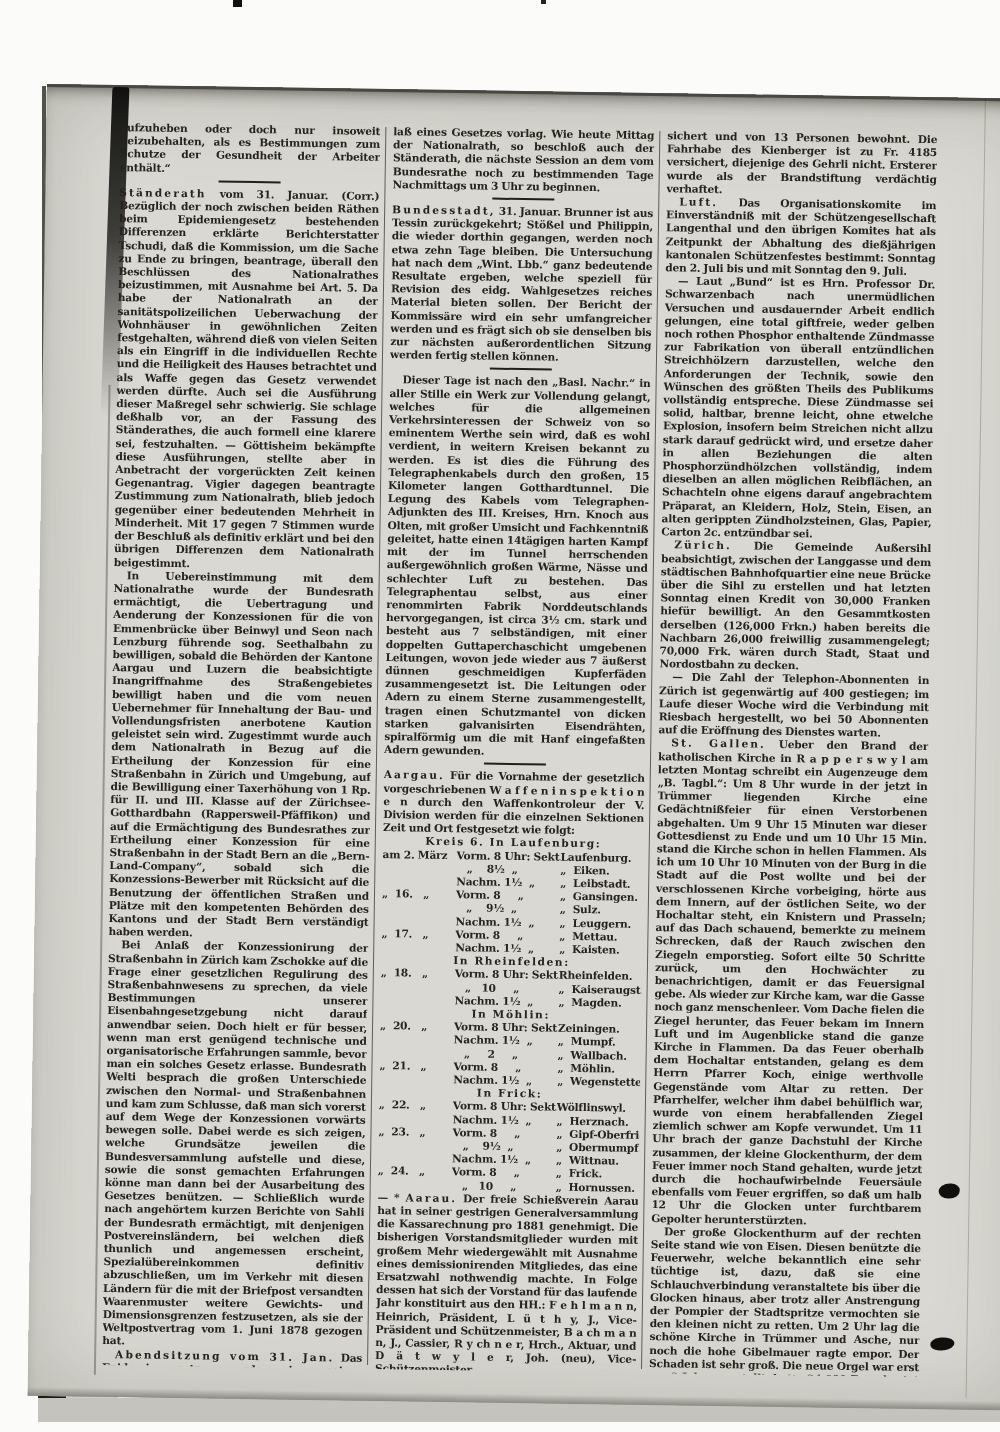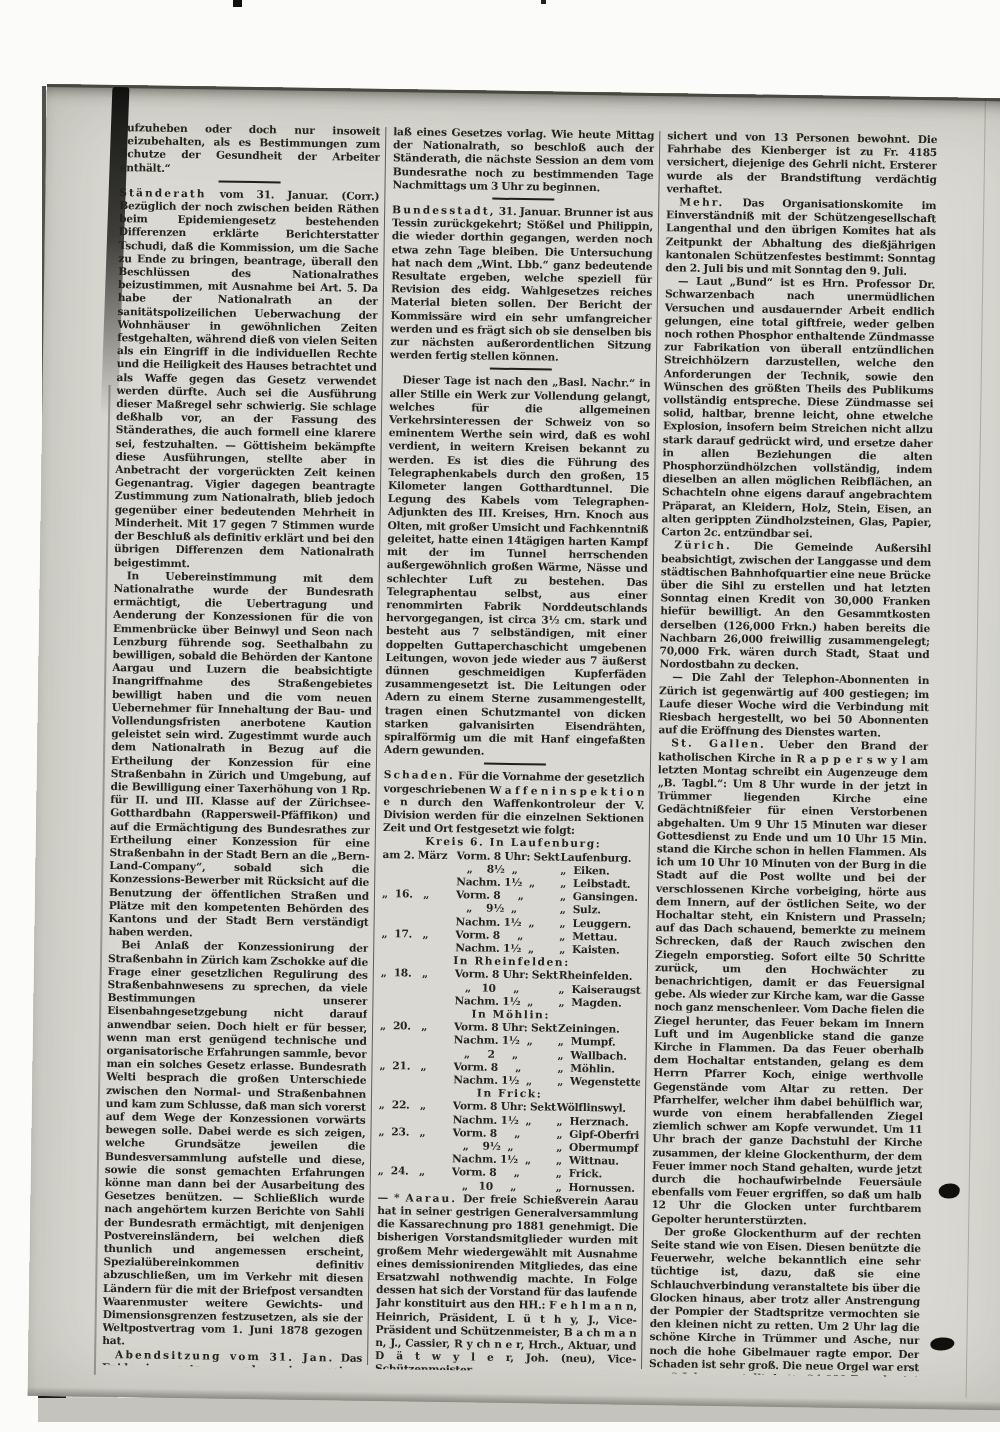--- a/index.html
+++ b/index.html
@@ -91,21 +91,21 @@
       <p class="para indent">Bei Anlaß der Konzessionirung der Straßenbahn in Zürich kam Zschokke auf die Frage einer gesetzlichen Regulirung des Straßenbahnwesens zu sprechen, da viele Bestimmungen unserer Eisenbahngesetzgebung nicht darauf anwendbar seien. Doch hielt er für besser, wenn man erst genügend technische und organisatorische Erfahrungen sammle, bevor man ein solches Gesetz erlasse. Bundesrath Welti besprach die großen Unterschiede zwischen den Normal- und Straßenbahnen und kam zum Schlusse, daß man sich vorerst auf dem Wege der Konzessionen vorwärts bewegen solle. Dabei werde es sich zeigen, welche Grundsätze jeweilen die Bundesversammlung aufstelle und diese, sowie die sonst gemachten Erfahrungen könne man dann bei der Ausarbeitung des Gesetzes benützen. — Schließlich wurde nach angehörtem kurzen Berichte von Sahli der Bundesrath ermächtigt, mit denjenigen Postvereinsländern, bei welchen dieß thunlich und angemessen erscheint, Spezialübereinkommen definitiv abzuschließen, um im Verkehr mit diesen Ländern für die mit der Briefpost versandten Waarenmuster weitere Gewichts- und Dimensionsgrenzen festzusetzen, als sie der Weltpostvertrag vom 1. Juni 1878 gezogen hat.</p>
       <p class="para indent"><span class="lead">Abendsitzung vom 31. Jan.</span> Das Epidemiengesetz wurde in seiner Gesammtheit mit 22 Stimmen genehmigt, dagegen erhob sich Niemand. Dann wies der Rath auf den Antrag des Berichterstatters Vigier die Eingabe des Cigarrenarbeiters Giovanni Chidini in Brissago, der bei dem die Fabrik besuchenden Priester d'Ambrogio die gewöhnlichen, von den andern Arbeitern gemachten Reverenzen unterließ, dafür von diesem zur Rede gestellt wurde und nun infolge dessen die Erlassung eines Gesetzes über die Ausführung der Art. 49 und 50 der Bundesverfassung (Unverletzlichkeit des Glaubens- und Gewissensfreiheit) verlangt, einhellig ab, da hier weder eine Verletzung dieser Bestimmungen noch sonst ein Grund für den Er-</p>
     </div>
   <div class="col" id="col-2">
       <p class="para">laß eines Gesetzes vorlag. Wie heute Mittag der Nationalrath, so beschloß auch der Ständerath, die nächste Session an dem vom Bundesrathe noch zu bestimmenden Tage Nachmittags um 3 Uhr zu beginnen.</p>
       <div class="rule"></div>
       <p class="para"><span class="lead">Bundesstadt,</span> 31. Januar. Brunner ist aus Tessin zurückgekehrt; Stößel und Philippin, die wieder dorthin gegangen, werden noch etwa zehn Tage bleiben. Die Untersuchung hat nach dem „Wint. Lbb.“ ganz bedeutende Resultate ergeben, welche speziell für Revision des eidg. Wahlgesetzes reiches Material bieten sollen. Der Bericht der Kommissäre wird ein sehr umfangreicher werden und es frägt sich ob sie denselben bis zur nächsten außerordentlichen Sitzung werden fertig stellen können.</p>
       <div class="rule"></div>
       <p class="para indent">Dieser Tage ist nach den „Basl. Nachr.“ in aller Stille ein Werk zur Vollendung gelangt, welches für die allgemeinen Verkehrsinteressen der Schweiz von so eminentem Werthe sein wird, daß es wohl verdient, in weitern Kreisen bekannt zu werden. Es ist dies die Führung des Telegraphenkabels durch den großen, 15 Kilometer langen Gotthardtunnel. Die Legung des Kabels vom Telegraphen-Adjunkten des III. Kreises, Hrn. Knoch aus Olten, mit großer Umsicht und Fachkenntniß geleitet, hatte einen 14tägigen harten Kampf mit der im Tunnel herrschenden außergewöhnlich großen Wärme, Nässe und schlechter Luft zu bestehen. Das Telegraphentau selbst, aus einer renommirten Fabrik Norddeutschlands hervorgegangen, ist circa 3½ cm. stark und besteht aus 7 selbständigen, mit einer doppelten Guttaperchaschicht umgebenen Leitungen, wovon jede wieder aus 7 äußerst dünnen geschmeidigen Kupferfäden zusammengesetzt ist. Die Leitungen oder Adern zu einem Sterne zusammengestellt, tragen einen Schutzmantel von dicken starken galvanisirten Eisendrähten, spiralförmig um die mit Hanf eingefaßten Adern gewunden.</p>
       <div class="rule"></div>
-      <p class="para"><span class="lead">Schaden.</span> Für die Vornahme der gesetzlich vorgeschriebenen W a f f e n i n s p e k t i o n e n durch den Waffenkontroleur der V. Division werden für die einzelnen Sektionen Zeit und Ort festgesetzt wie folgt:</p>
+      <p class="para"><span class="lead">Aargau.</span> Für die Vornahme der gesetzlich vorgeschriebenen W a f f e n i n s p e k t i o n e n durch den Waffenkontroleur der V. Division werden für die einzelnen Sektionen Zeit und Ort festgesetzt wie folgt:</p>
       <div class="tcenter">Kreis 6. In Laufenburg:</div>
       <div class="trow">
         <span class="t1">am 2. März</span>
         <span class="t2">Vorm. 8 Uhr: Sekt.</span>
         <span class="t3">Laufenburg.</span>
       </div>
       <div class="trow">
         <span class="t1"></span>
         <span class="t2">   „    8½  „</span>
         <span class="t3">„  Eiken.</span>
@@ -215,20 +215,20 @@
       </div>
       <div class="trow">
         <span class="t1"></span>
         <span class="t2">   „   10     „</span>
         <span class="t3">„  Hornussen.</span>
       </div>
       <p class="para">— * <span class="lead">Aarau.</span> Der freie Schießverein Aarau hat in seiner gestrigen Generalversammlung die Kassarechnung pro 1881 genehmigt. Die bisherigen Vorstandsmitglieder wurden mit großem Mehr wiedergewählt mit Ausnahme eines demissionirenden Mitgliedes, das eine Ersatzwahl nothwendig machte. In Folge dessen hat sich der Vorstand für das laufende Jahr konstituirt aus den HH.: F e h l m a n n, Heinrich, Präsident, L ü t h y, J., Vice-Präsident und Schützenmeister, B a ch m a n n, J., Cassier, R y ch n e r, Hrch., Aktuar, und D ä t w y l e r, Joh. (neu), Vice-Schützenmeister.</p>
     </div>
   <div class="col" id="col-3">
       <p class="para">sichert und von 13 Personen bewohnt. Die Fahrhabe des Kienberger ist zu Fr. 4185 versichert, diejenige des Gehrli nicht. Ersterer wurde als der Brandstiftung verdächtig verhaftet.</p>
-      <p class="para indent"><span class="lead">Mehr.</span> Das Organisationskomite im Einverständniß mit der Schützengesellschaft Langenthal und den übrigen Komites hat als Zeitpunkt der Abhaltung des dießjährigen kantonalen Schützenfestes bestimmt: Sonntag den 2. Juli bis und mit Sonntag den 9. Juli.</p>
+      <p class="para indent"><span class="lead">Luft.</span> Das Organisationskomite im Einverständniß mit der Schützengesellschaft Langenthal und den übrigen Komites hat als Zeitpunkt der Abhaltung des dießjährigen kantonalen Schützenfestes bestimmt: Sonntag den 2. Juli bis und mit Sonntag den 9. Juli.</p>
       <p class="para indent">— Laut „Bund“ ist es Hrn. Professor Dr. Schwarzenbach nach unermüdlichen Versuchen und ausdauernder Arbeit endlich gelungen, eine total giftfreie, weder gelben noch rothen Phosphor enthaltende Zündmasse zur Fabrikation von überall entzündlichen Streichhölzern darzustellen, welche den Anforderungen der Technik, sowie den Wünschen des größten Theils des Publikums vollständig entspreche. Diese Zündmasse sei solid, haltbar, brenne leicht, ohne etwelche Explosion, insofern beim Streichen nicht allzu stark darauf gedrückt wird, und ersetze daher in allen Beziehungen die alten Phosphorzündhölzchen vollständig, indem dieselben an allen möglichen Reibflächen, an Schachteln ohne eigens darauf angebrachtem Präparat, an Kleidern, Holz, Stein, Eisen, an alten gerippten Zündholzsteinen, Glas, Papier, Carton 2c. entzündbar sei.</p>
       <p class="para indent"><span class="lead">Zürich.</span> Die Gemeinde Außersihl beabsichtigt, zwischen der Langgasse und dem städtischen Bahnhofquartier eine neue Brücke über die Sihl zu erstellen und hat letzten Sonntag einen Kredit von 30,000 Franken hiefür bewilligt. An den Gesammtkosten derselben (126,000 Frkn.) haben bereits die Nachbarn 26,000 freiwillig zusammengelegt; 70,000 Frk. wären durch Stadt, Staat und Nordostbahn zu decken.</p>
       <p class="para indent">— Die Zahl der Telephon-Abonnenten in Zürich ist gegenwärtig auf 400 gestiegen; im Laufe dieser Woche wird die Verbindung mit Riesbach hergestellt, wo bei 50 Abonnenten auf die Eröffnung des Dienstes warten.</p>
       <p class="para indent"><span class="lead">St. Gallen.</span> Ueber den Brand der katholischen Kirche in R a p p e r s w y l am letzten Montag schreibt ein Augenzeuge dem „B. Tagbl.“: Um 8 Uhr wurde in der jetzt in Trümmer liegenden Kirche eine Gedächtnißfeier für einen Verstorbenen abgehalten. Um 9 Uhr 15 Minuten war dieser Gottesdienst zu Ende und um 10 Uhr 15 Min. stand die Kirche schon in hellen Flammen. Als ich um 10 Uhr 10 Minuten von der Burg in die Stadt auf die Post wollte und bei der verschlossenen Kirche vorbeiging, hörte aus dem Innern, auf der östlichen Seite, wo der Hochaltar steht, ein Knistern und Prasseln; auf das Dach schauend, bemerkte zu meinem Schrecken, daß der Rauch zwischen den Ziegeln emporstieg. Sofort eilte 50 Schritte zurück, um den Hochwächter zu benachrichtigen, damit er das Feuersignal gebe. Als wieder zur Kirche kam, war die Gasse noch ganz menschenleer. Vom Dache fielen die Ziegel herunter, das Feuer bekam im Innern Luft und im Augenblicke stand die ganze Kirche in Flammen. Da das Feuer oberhalb dem Hochaltar entstanden, gelang es dem Herrn Pfarrer Koch, einige werthvolle Gegenstände vom Altar zu retten. Der Pfarrhelfer, welcher ihm dabei behülflich war, wurde von einem herabfallenden Ziegel ziemlich schwer am Kopfe verwundet. Um 11 Uhr brach der ganze Dachstuhl der Kirche zusammen, der kleine Glockenthurm, der dem Feuer immer noch Stand gehalten, wurde jetzt durch die hochaufwirbelnde Feuersäule ebenfalls vom Feuer ergriffen, so daß um halb 12 Uhr die Glocken unter furchtbarem Gepolter herunterstürzten.</p>
       <p class="para indent">Der große Glockenthurm auf der rechten Seite stand wie von Eisen. Diesen benützte die Feuerwehr, welche bekanntlich eine sehr tüchtige ist, dazu, daß sie eine Schlauchverbindung veranstaltete bis über die Glocken hinaus, aber trotz aller Anstrengung der Pompier der Stadtspritze vermochten sie den kleinen nicht zu retten. Um 2 Uhr lag die schöne Kirche in Trümmer und Asche, nur noch die hohe Gibelmauer ragte empor. Der Schaden ist sehr groß. Die neue Orgel war erst vor 3 Jahren erstellt, hatte 24,000 Fr. gekostet und soll für 22,000 Frkn. versichert sein. Auf welche Art der Brand entstanden, ist noch ein Räthsel und es wird schwer sein, die Sache genau zu ermitteln. Da die Kirche nach dem Gottes-</p>
     </div>
 </div>
 
 </body></html>

